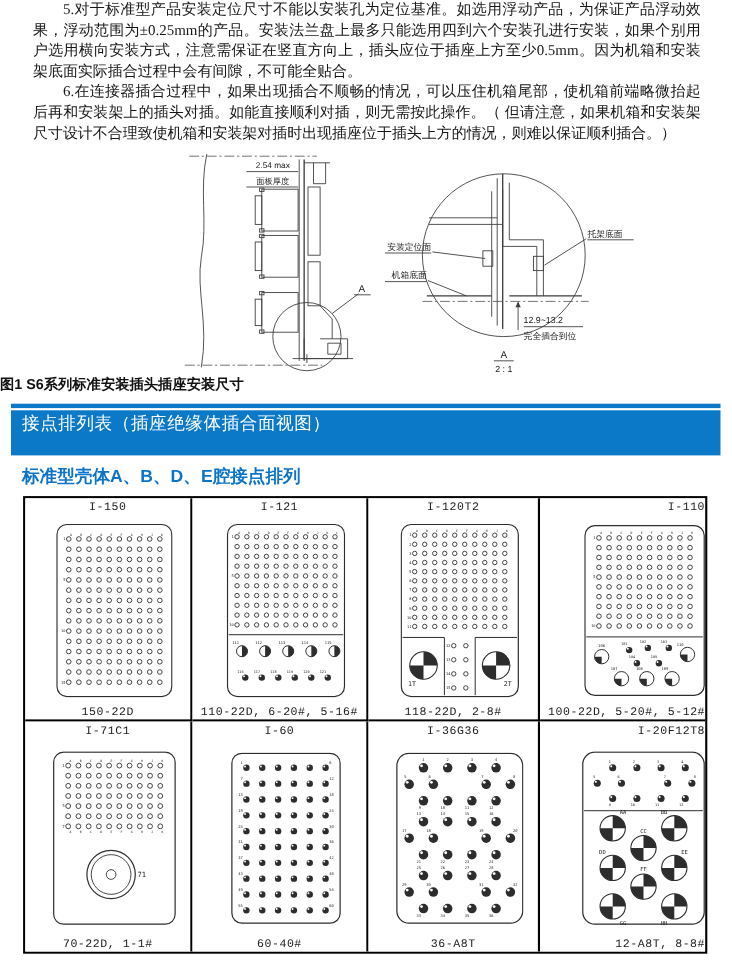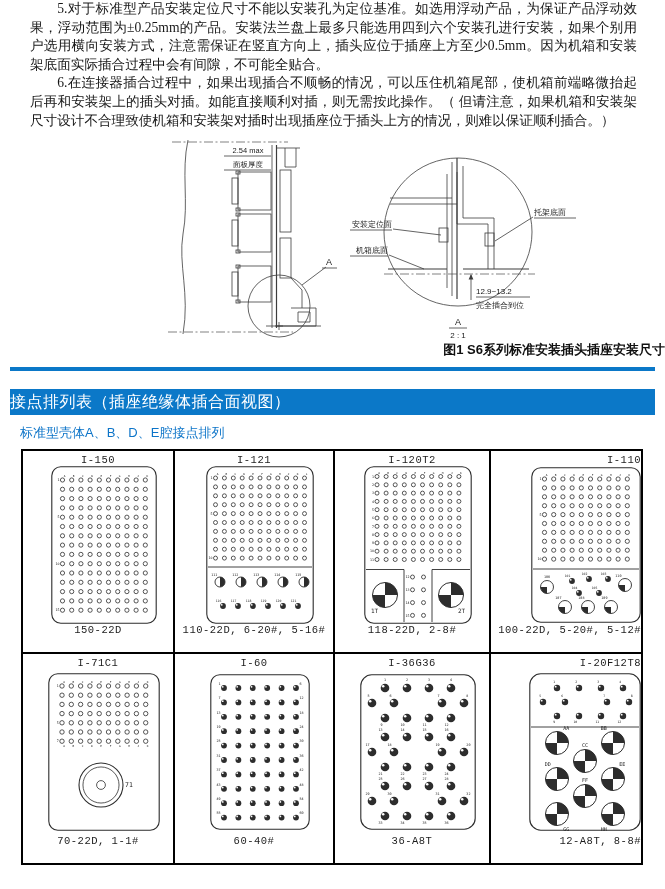--- a/index.html
+++ b/index.html
@@ -9,36 +9,36 @@
   .bodytext{padding:0 28px 0 30px;}
   .bodytext p{margin:0;font-size:13.6px;line-height:18.6px;text-align:justify;text-indent:2em;
     font-family:"Liberation Serif",serif;color:#161616;}
 
   .figure{margin-top:6px;}
   .fig-svg{display:block;margin-left:138px;}
   .fig-svg .ln{stroke:#3c3c3c;stroke-width:0.8;fill:none;}
   .fig-svg .lnb{stroke:#3c3c3c;stroke-width:1.2;fill:none;}
   .fig-svg .cl{stroke:#4a4a4a;stroke-width:0.7;fill:none;stroke-dasharray:9 2.5 2 2.5;}
   .fig-svg text{fill:#1a1a1a;font-family:"Liberation Sans",sans-serif;}
-  .figcaption{text-align:right;font-weight:bold;font-size:13px;margin-top:1px;
+  .figcaption{text-align:left;font-weight:bold;font-size:13px;margin-top:1px;
     font-family:"Liberation Sans",sans-serif;color:#111;}
 
   .banner-wrap{margin:8px 10px 0 10px;}
   .banner-stripe{height:4px;background:var(--banner-blue,#0b78c8);}
-  .banner{margin-top:18px;height:26px;line-height:26px;background:var(--banner-blue,#0b78c8);
-    color:#ffffff;font-size:16px;font-family:"Liberation Serif",serif;letter-spacing:0.5px;}
-
-  .subtitle{margin:9px 4px 0 20px;font-size:13px;font-weight:normal;color:var(--subtitle-blue,#0b78c8);
+  .banner{margin-top:2px;height:41px;line-height:26px;background:var(--banner-blue,#0b78c8);
+    color:#ffffff;font-size:16px;padding-left:10px;font-family:"Liberation Serif",serif;letter-spacing:0.5px;}
+
+  .subtitle{margin:9px 4px 0 20px;font-size:16px;font-weight:bold;color:var(--subtitle-blue,#0b78c8);
     font-family:"Liberation Sans",sans-serif;}
 
   .grid-table{margin:7px 0 0 21px;width:618px;border:2px solid #000;background:#fff;
     display:grid;grid-template-columns:152px 160px 156px 150px;grid-template-rows:203px 209px;}
   .cell{box-sizing:border-box;border-right:2px solid #000;border-bottom:2px solid #000;
     display:flex;flex-direction:column;align-items:center;justify-content:space-between;
-    padding:3px 0 16px 0;background:#fff;}
+    padding:3px 0 0 0;background:#fff;}
   .cell.lastcol{border-right:none;align-items:flex-end;}
   .cell.lastrow{border-bottom:none;}
   .ctitle,.ccaption{font-family:"Liberation Mono",monospace;font-size:10.5px;color:#1c1c1c;
     letter-spacing:0.5px;white-space:nowrap;}
   .cface{flex:0 0 auto;margin-left:12px;}
   .cface svg{display:block;}
   .cface text{font-family:"DejaVu Sans Mono",monospace;fill:#222;}
 </style>
 </head>
 <body>

